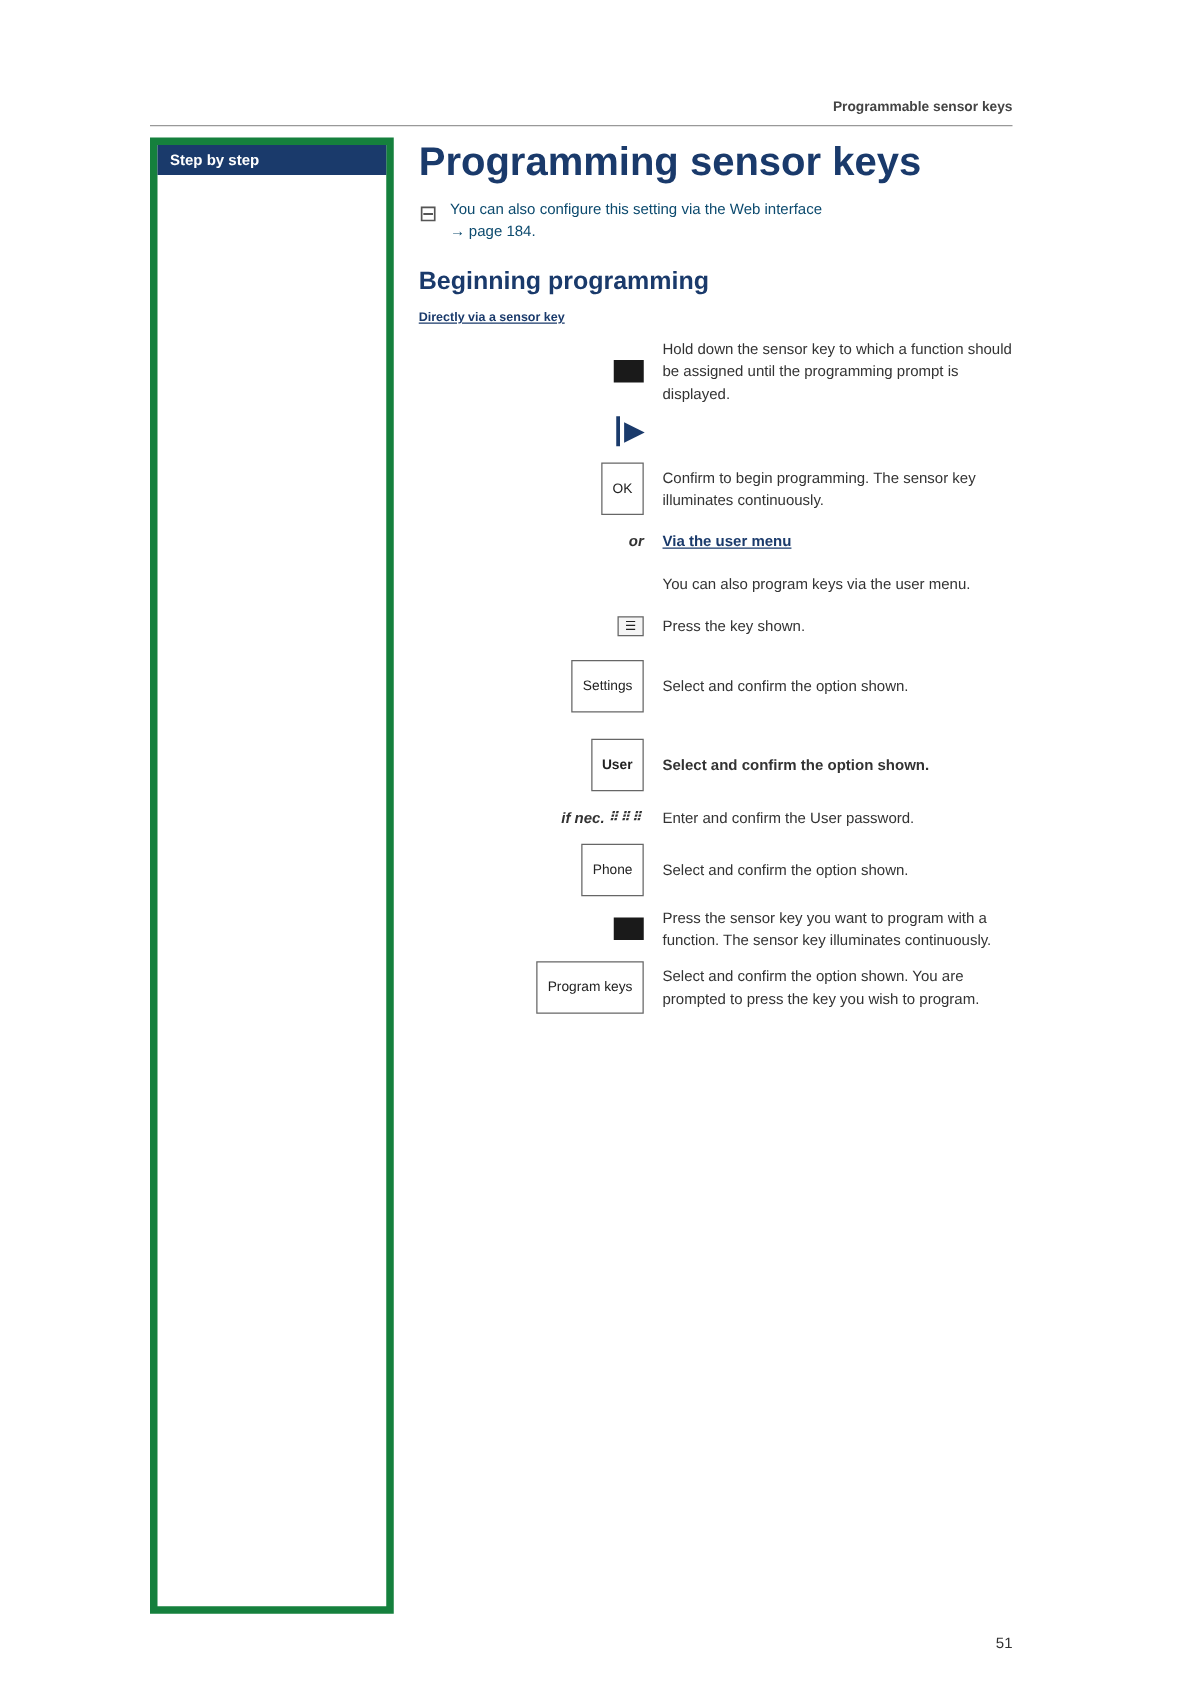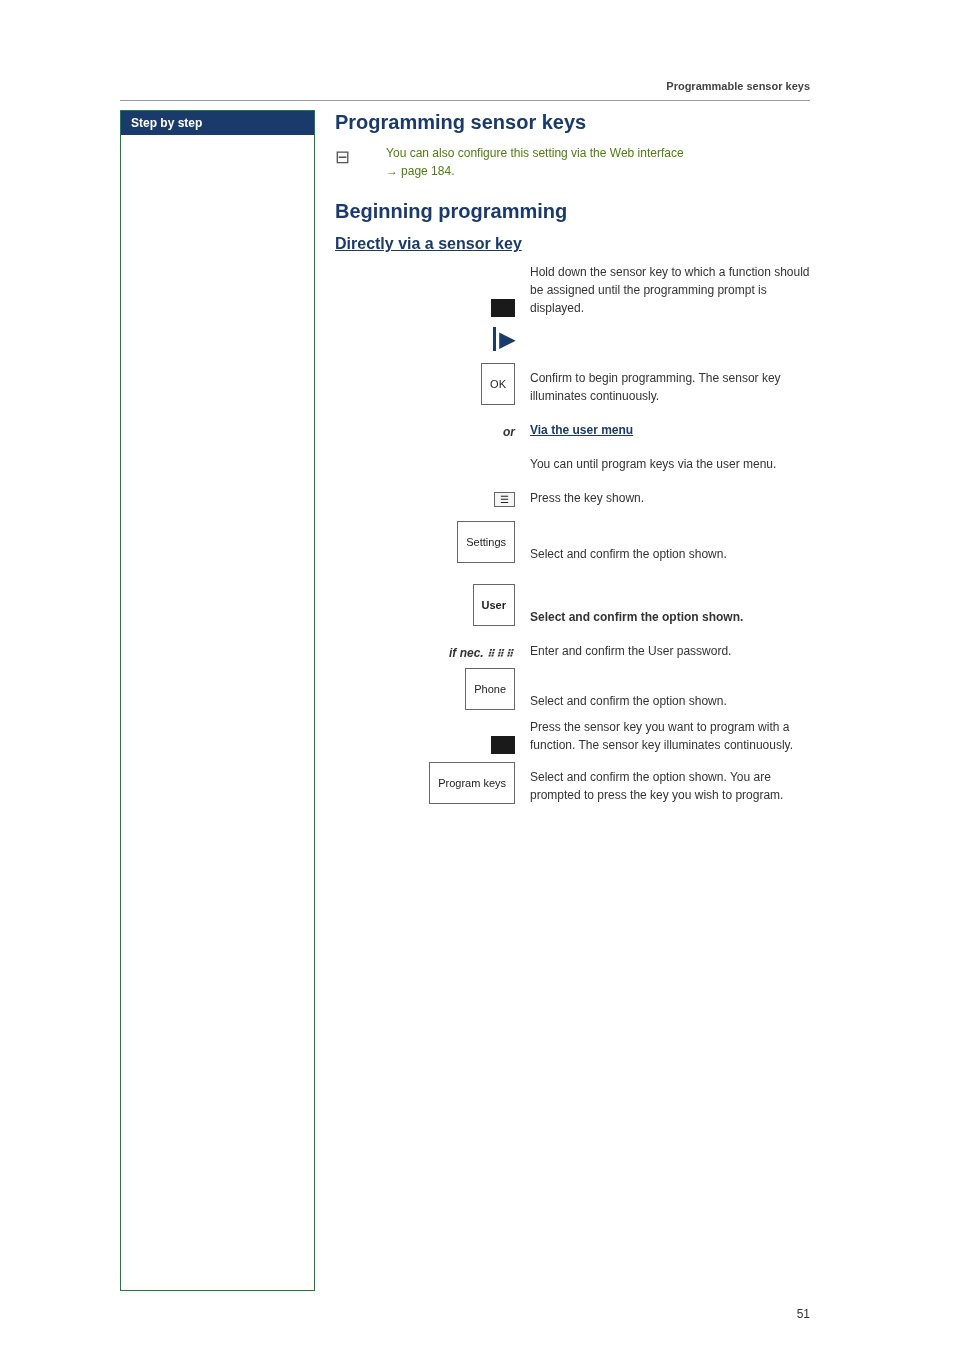--- a/index.html
+++ b/index.html
@@ -51,21 +51,21 @@
     }
 
     
     .step-by-step-box {
       position: absolute;
       top: 0;
       left: 0;
       width: 195px;
       bottom: 0;
       background: #fff;
-      border: 1px solid #15803d;
+      border: 6px solid #15803d;
     }
 
     .step-by-step-header {
       background: #1a3a6b;
       color: #fff;
       font-size: 12px;
       font-weight: bold;
       padding: 5px 10px;
     }
 
@@ -73,21 +73,21 @@
     .main-content {
       position: absolute;
       left: 215px;
       top: 0;
       right: 0;
       bottom: 0;
     }
 
     
     .page-title {
-      font-size: 20px;
+      font-size: 32px;
       font-weight: bold;
       color: #1a3a6b;
       margin-bottom: 10px;
       line-height: 1.2;
     }
 
     
     .web-note {
       display: flex;
       align-items: flex-start;
@@ -97,51 +97,50 @@
 
     .web-note-icon {
       font-size: 18px;
       color: #555;
       flex-shrink: 0;
       margin-top: 2px;
     }
 
     .web-note-text {
       font-size: 12px;
-      color: #4d7c0f;
+      color: #0c4a6e;
       line-height: 1.5;
-      margin-left: 26px;
     }
 
     .arrow-right {
       display: inline-block;
       font-size: 12px;
       margin-right: 3px;
     }
 
     
     .section-heading {
       font-size: 20px;
       font-weight: bold;
       color: #1a3a6b;
       margin-bottom: 12px;
     }
 
     .subsection-heading {
-      font-size: 16px;
+      font-size: 10px;
       font-weight: bold;
       color: #1a3a6b;
       margin-bottom: 8px;
       text-decoration: underline;
     }
 
     
     .row {
       display: flex;
-      align-items: flex-end;
+      align-items: center;
       margin-bottom: 6px;
       min-height: 28px;
     }
 
     .row-left {
       width: 195px;
       flex-shrink: 0;
       display: flex;
       align-items: flex-start;
       justify-content: flex-end;
@@ -304,21 +303,21 @@
           <span class="or-text">or</span>
         </div>
         <div class="row-right">
           <span class="user-menu-heading">Via the user menu</span>
         </div>
       </div>
 
       <div class="row">
         <div class="row-left"></div>
         <div class="row-right">
-          <span>You can until program keys via the user menu.</span>
+          <span>You can also program keys via the user menu.</span>
         </div>
       </div>
 
       <div class="row">
         <div class="row-left">
           <span class="key-icon">☰</span>
         </div>
         <div class="row-right">
           <span>Press the key shown.</span>
         </div>

